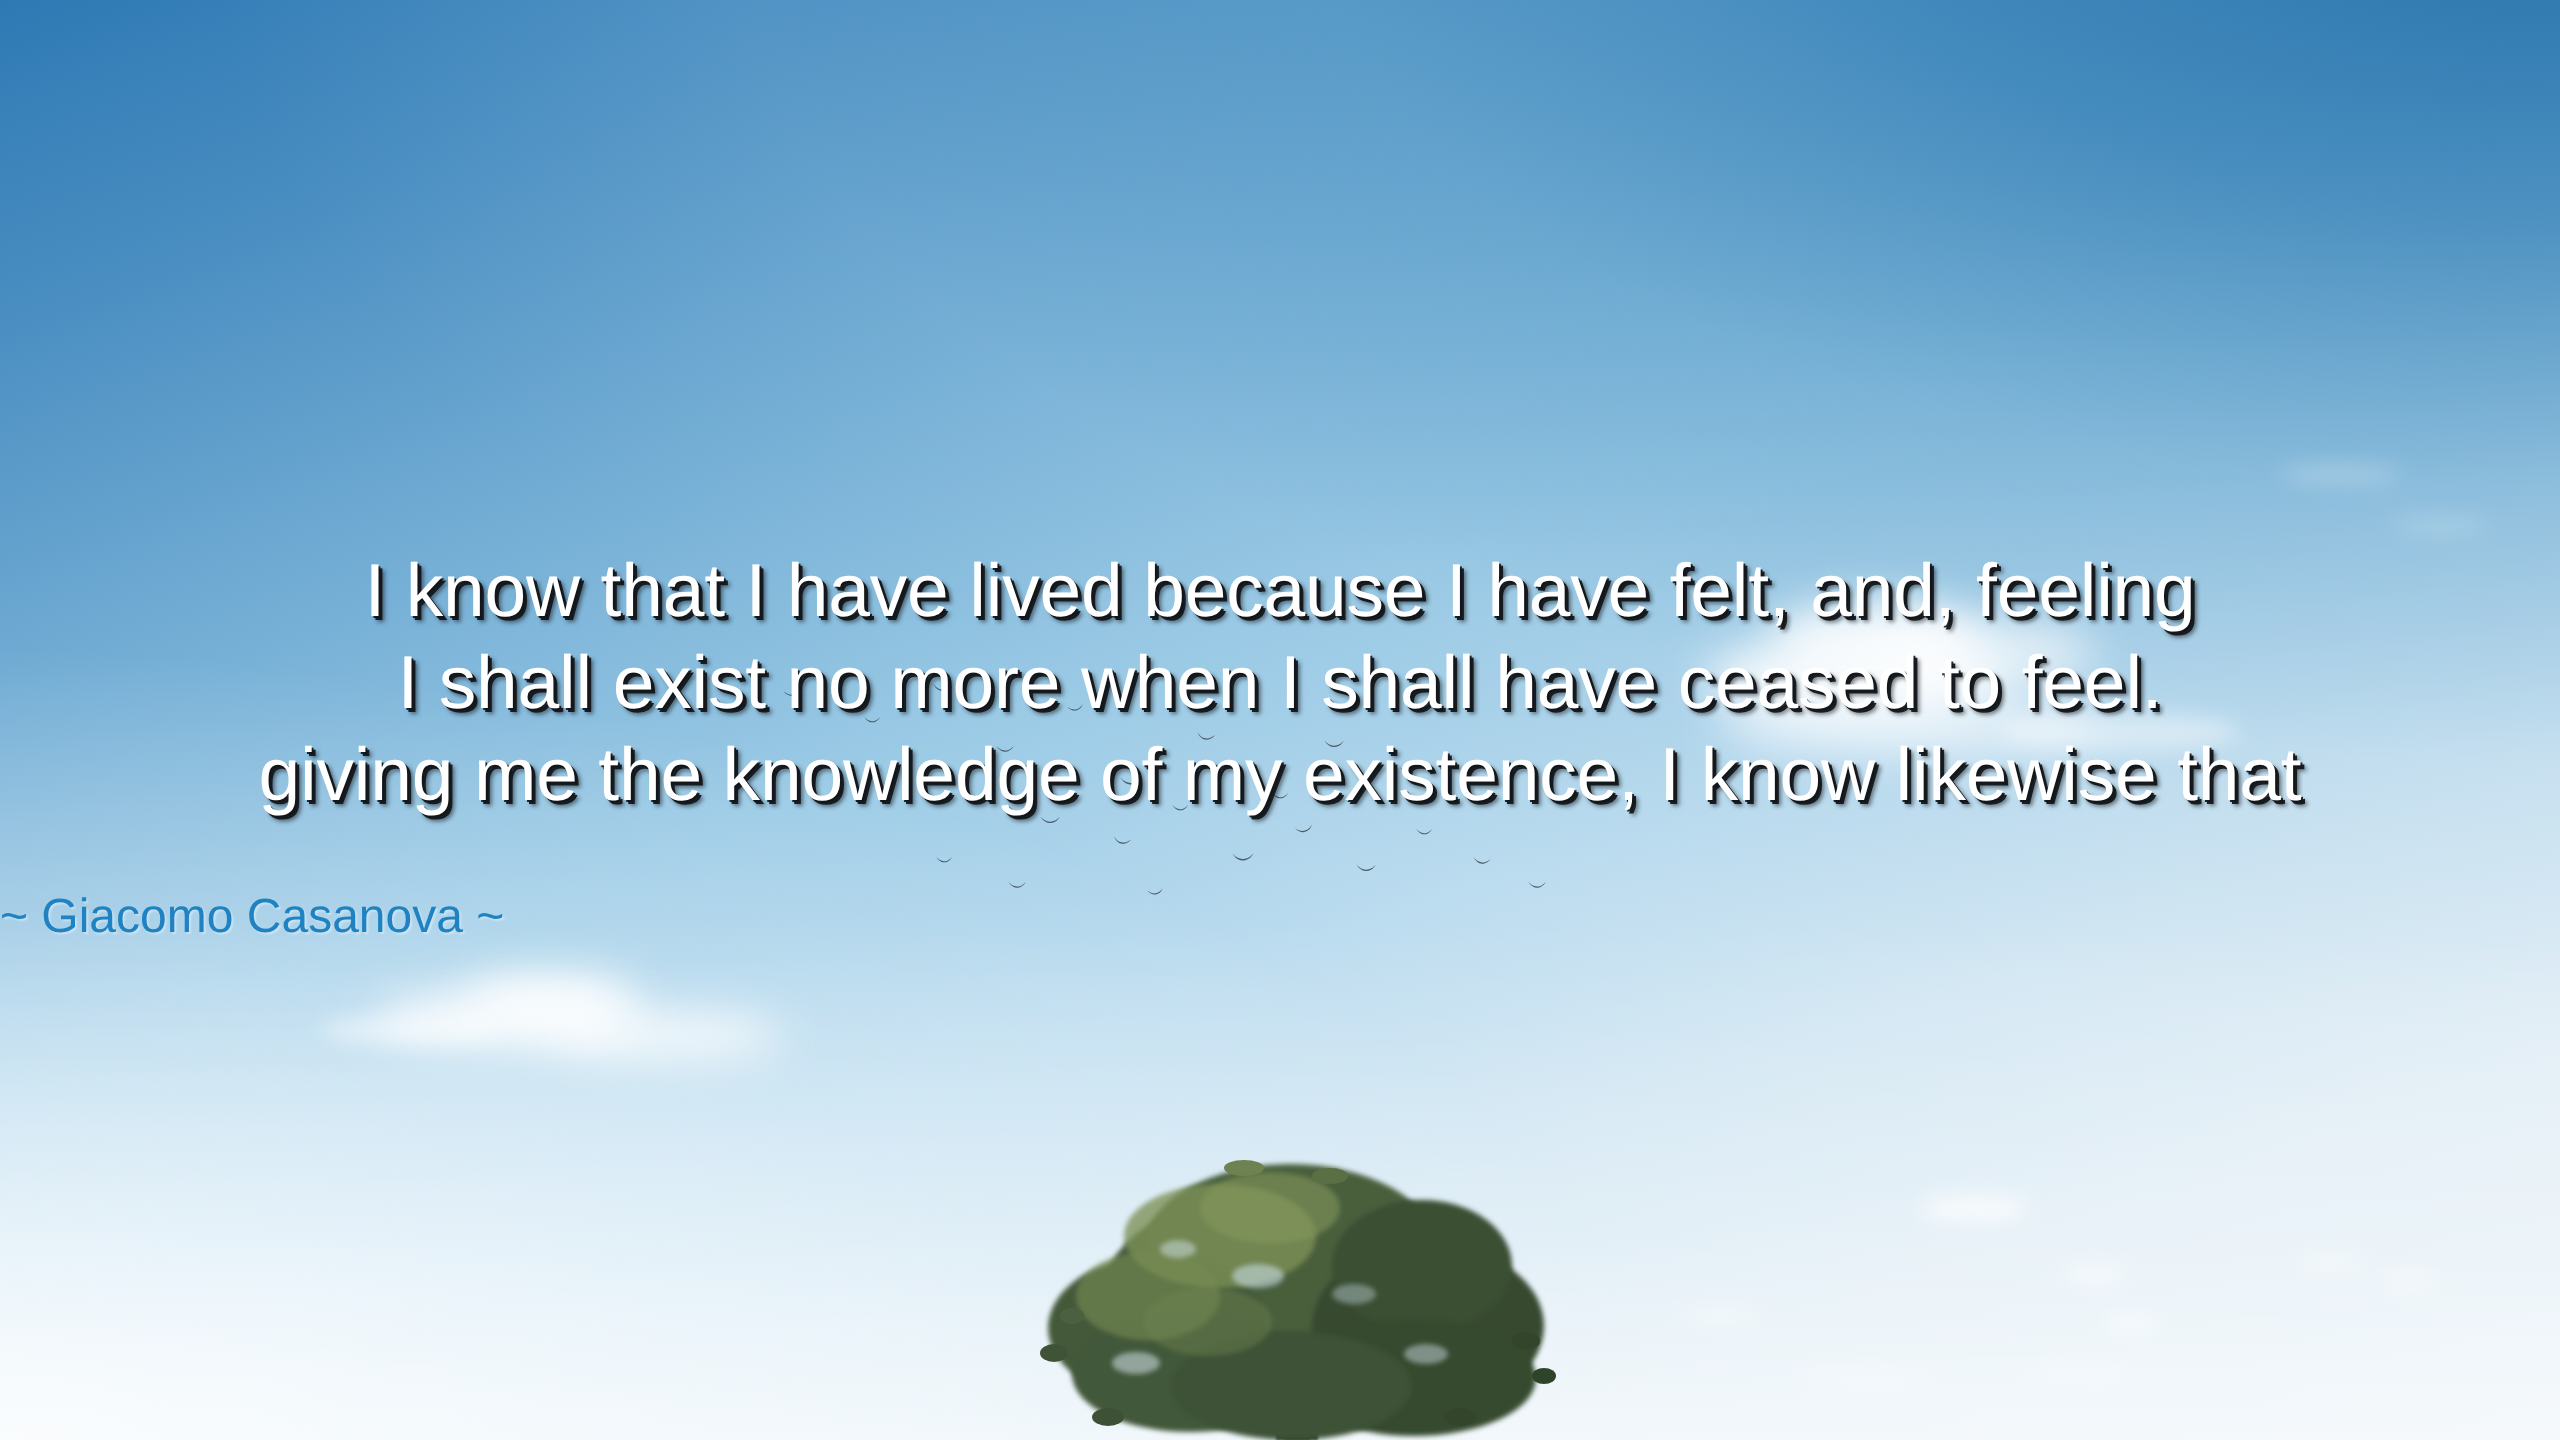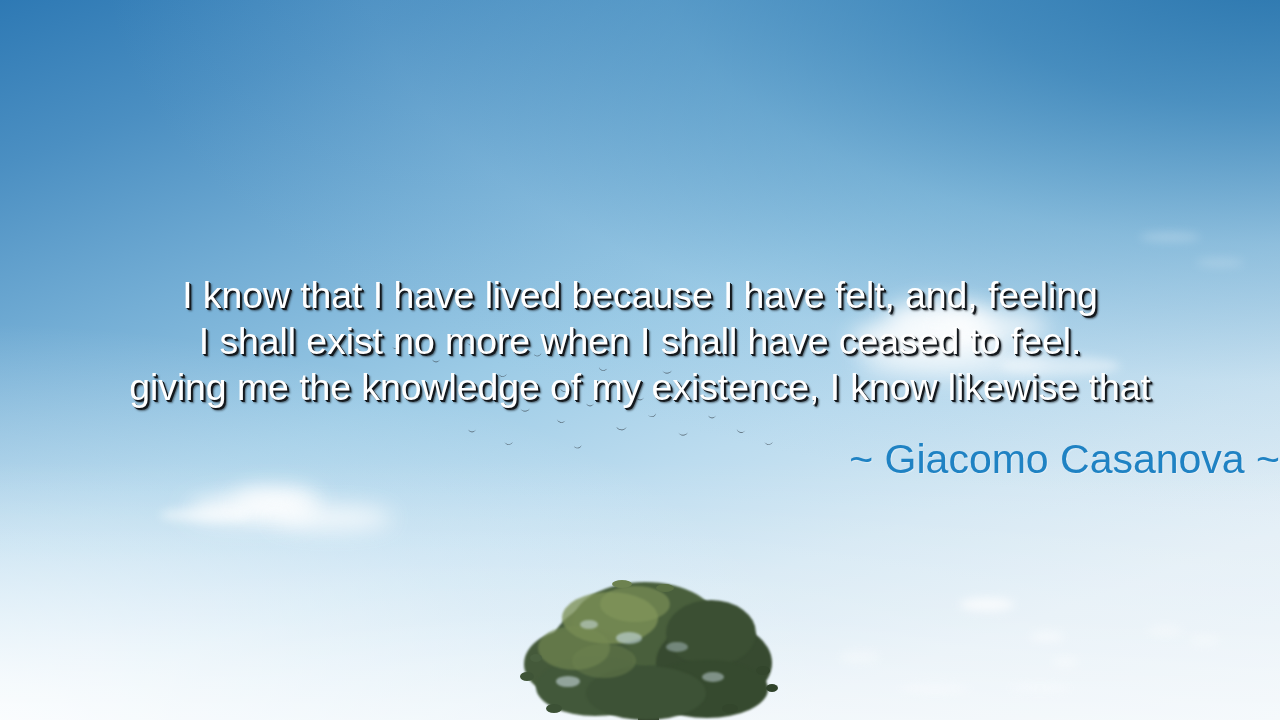--- a/index.html
+++ b/index.html
@@ -132,23 +132,23 @@
     text-shadow:
        2px 2px 0 rgba(18,22,26,0.95),
        3px 3px 2px rgba(18,22,26,0.55),
        1px 1px 0 rgba(18,22,26,0.9);
   }
   #attribution {
     position: absolute;
     left: 0;
     right: 0;
     top: 438px;
-    text-align: right;
+    text-align: left;
     color: #1f82c3;
-    font-size: 41px;
+    font-size: 24px;
     line-height: 42px;
     white-space: nowrap;
     text-shadow: 1px 1px 1px rgba(255,255,255,0.35);
   }
 </style>
 </head>
 <body>
 
 <div id="stage">
 

